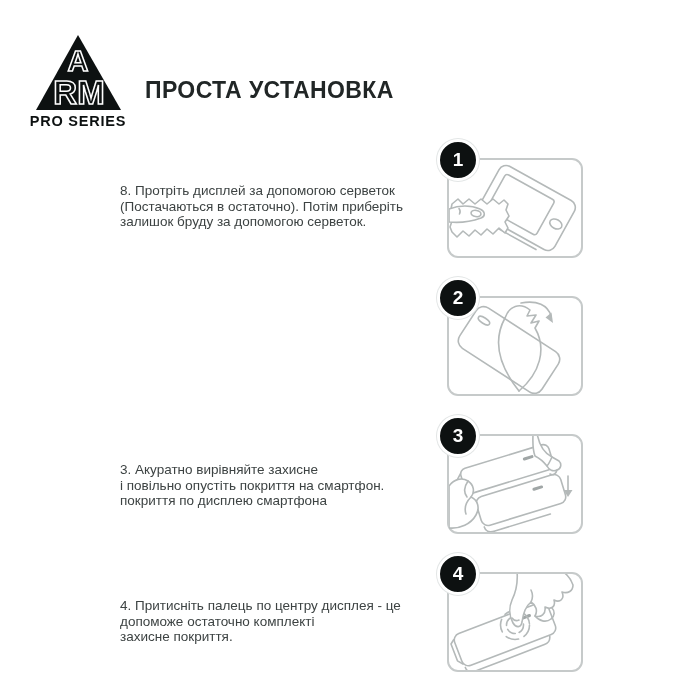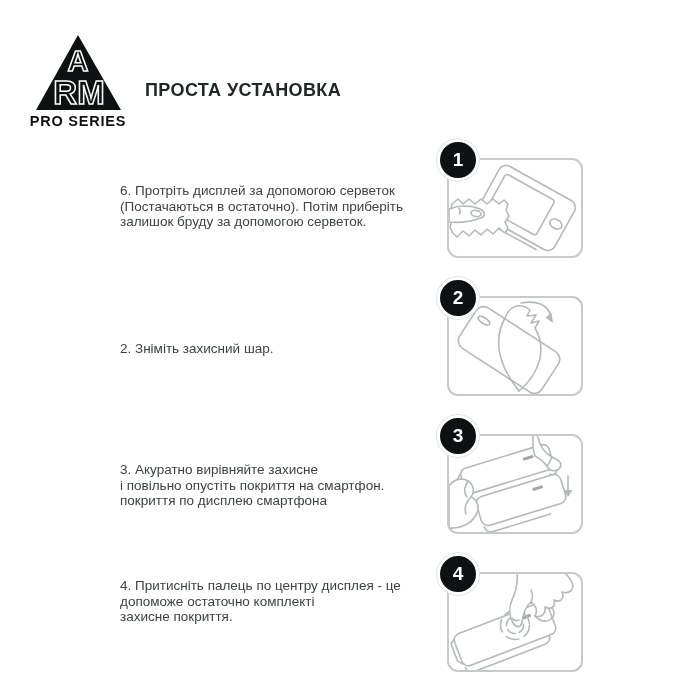--- a/index.html
+++ b/index.html
@@ -6,28 +6,28 @@
   .page{
     position:relative;width:700px;height:700px;background:#ffffff;overflow:hidden;
     font-family:"Liberation Sans",sans-serif;
   }
   
   .brand{position:absolute;left:20px;top:25px;width:130px;height:105px;}
   .brand svg{display:block;width:130px;height:105px;}
   
   .title{
     position:absolute;left:145px;top:76px;margin:0;
-    font-size:18px;line-height:28px;font-weight:700;letter-spacing:0.4px;
+    font-size:23px;line-height:28px;font-weight:700;letter-spacing:0.4px;
     color:#212626;white-space:nowrap;
   }
   
   .txt{position:absolute;left:120px;width:330px;color:#3d4343;
        font-size:13.5px;line-height:15.6px;font-weight:400;}
   .txt div{white-space:nowrap;}
-  .txt1{top:183px}.txt2{top:341px}.txt3{top:462px}.txt4{top:578px}
+  .txt1{top:183px}.txt2{top:341px}.txt3{top:462px}.txt4{top:598px}
   
   .fig{position:absolute;left:447px;width:136px;height:100px;
        border:2px solid #c6caca;border-radius:11px;background:#fff;box-sizing:border-box;}
   .fig1{top:158px}.fig2{top:296px}.fig3{top:434px}.fig4{top:572px}
   .fig svg.art{position:absolute;left:0;top:0;width:132px;height:96px;}
   
   .badge{
     position:absolute;left:-12px;top:-21px;width:42px;height:42px;box-sizing:border-box;
     background:#0d1111;border:3px solid #ffffff;border-radius:50%;
     box-shadow:0 0 0 1px #e3e6e6;
@@ -52,28 +52,25 @@
       <polygon points="58,10 16,85 101,85" fill="#0d1111"></polygon>
       <text x="58" y="46" text-anchor="middle" font-family="Liberation Sans,sans-serif" font-size="29" font-weight="700" fill="none" stroke="#ffffff" stroke-width="1.5">A</text>
       <text x="59" y="79" text-anchor="middle" font-family="Liberation Sans,sans-serif" font-size="33" font-weight="700" fill="none" stroke="#ffffff" stroke-width="1.5">RM</text>
       <text x="58" y="101" text-anchor="middle" font-family="Liberation Sans,sans-serif" font-size="14.5" font-weight="700" letter-spacing="0.8" fill="#0d1111">PRO SERIES</text>
     </svg>
   </div>
 
   <h1 class="title">ПРОСТА УСТАНОВКА</h1>
 
   <div class="txt txt1">
-    <div>6. Протріть дисплей за допомогою серветок</div>
+    <div>8. Протріть дисплей за допомогою серветок</div>
     <div>(Постачаються в остаточно). Потім приберіть</div>
     <div>залишок бруду за допомогою серветок.</div>
   </div>
 
-  <div class="txt txt2">
-    <div>2. Зніміть захисний шар.</div>
-  </div>
 
   <div class="txt txt3">
     <div>3. Акуратно вирівняйте захисне</div>
     <div>і повільно опустіть покриття на смартфон.</div>
     <div>покриття по дисплею смартфона</div>
   </div>
 
   <div class="txt txt4">
     <div>4. Притисніть палець по центру дисплея - це</div>
     <div>допоможе остаточно комплекті</div>

